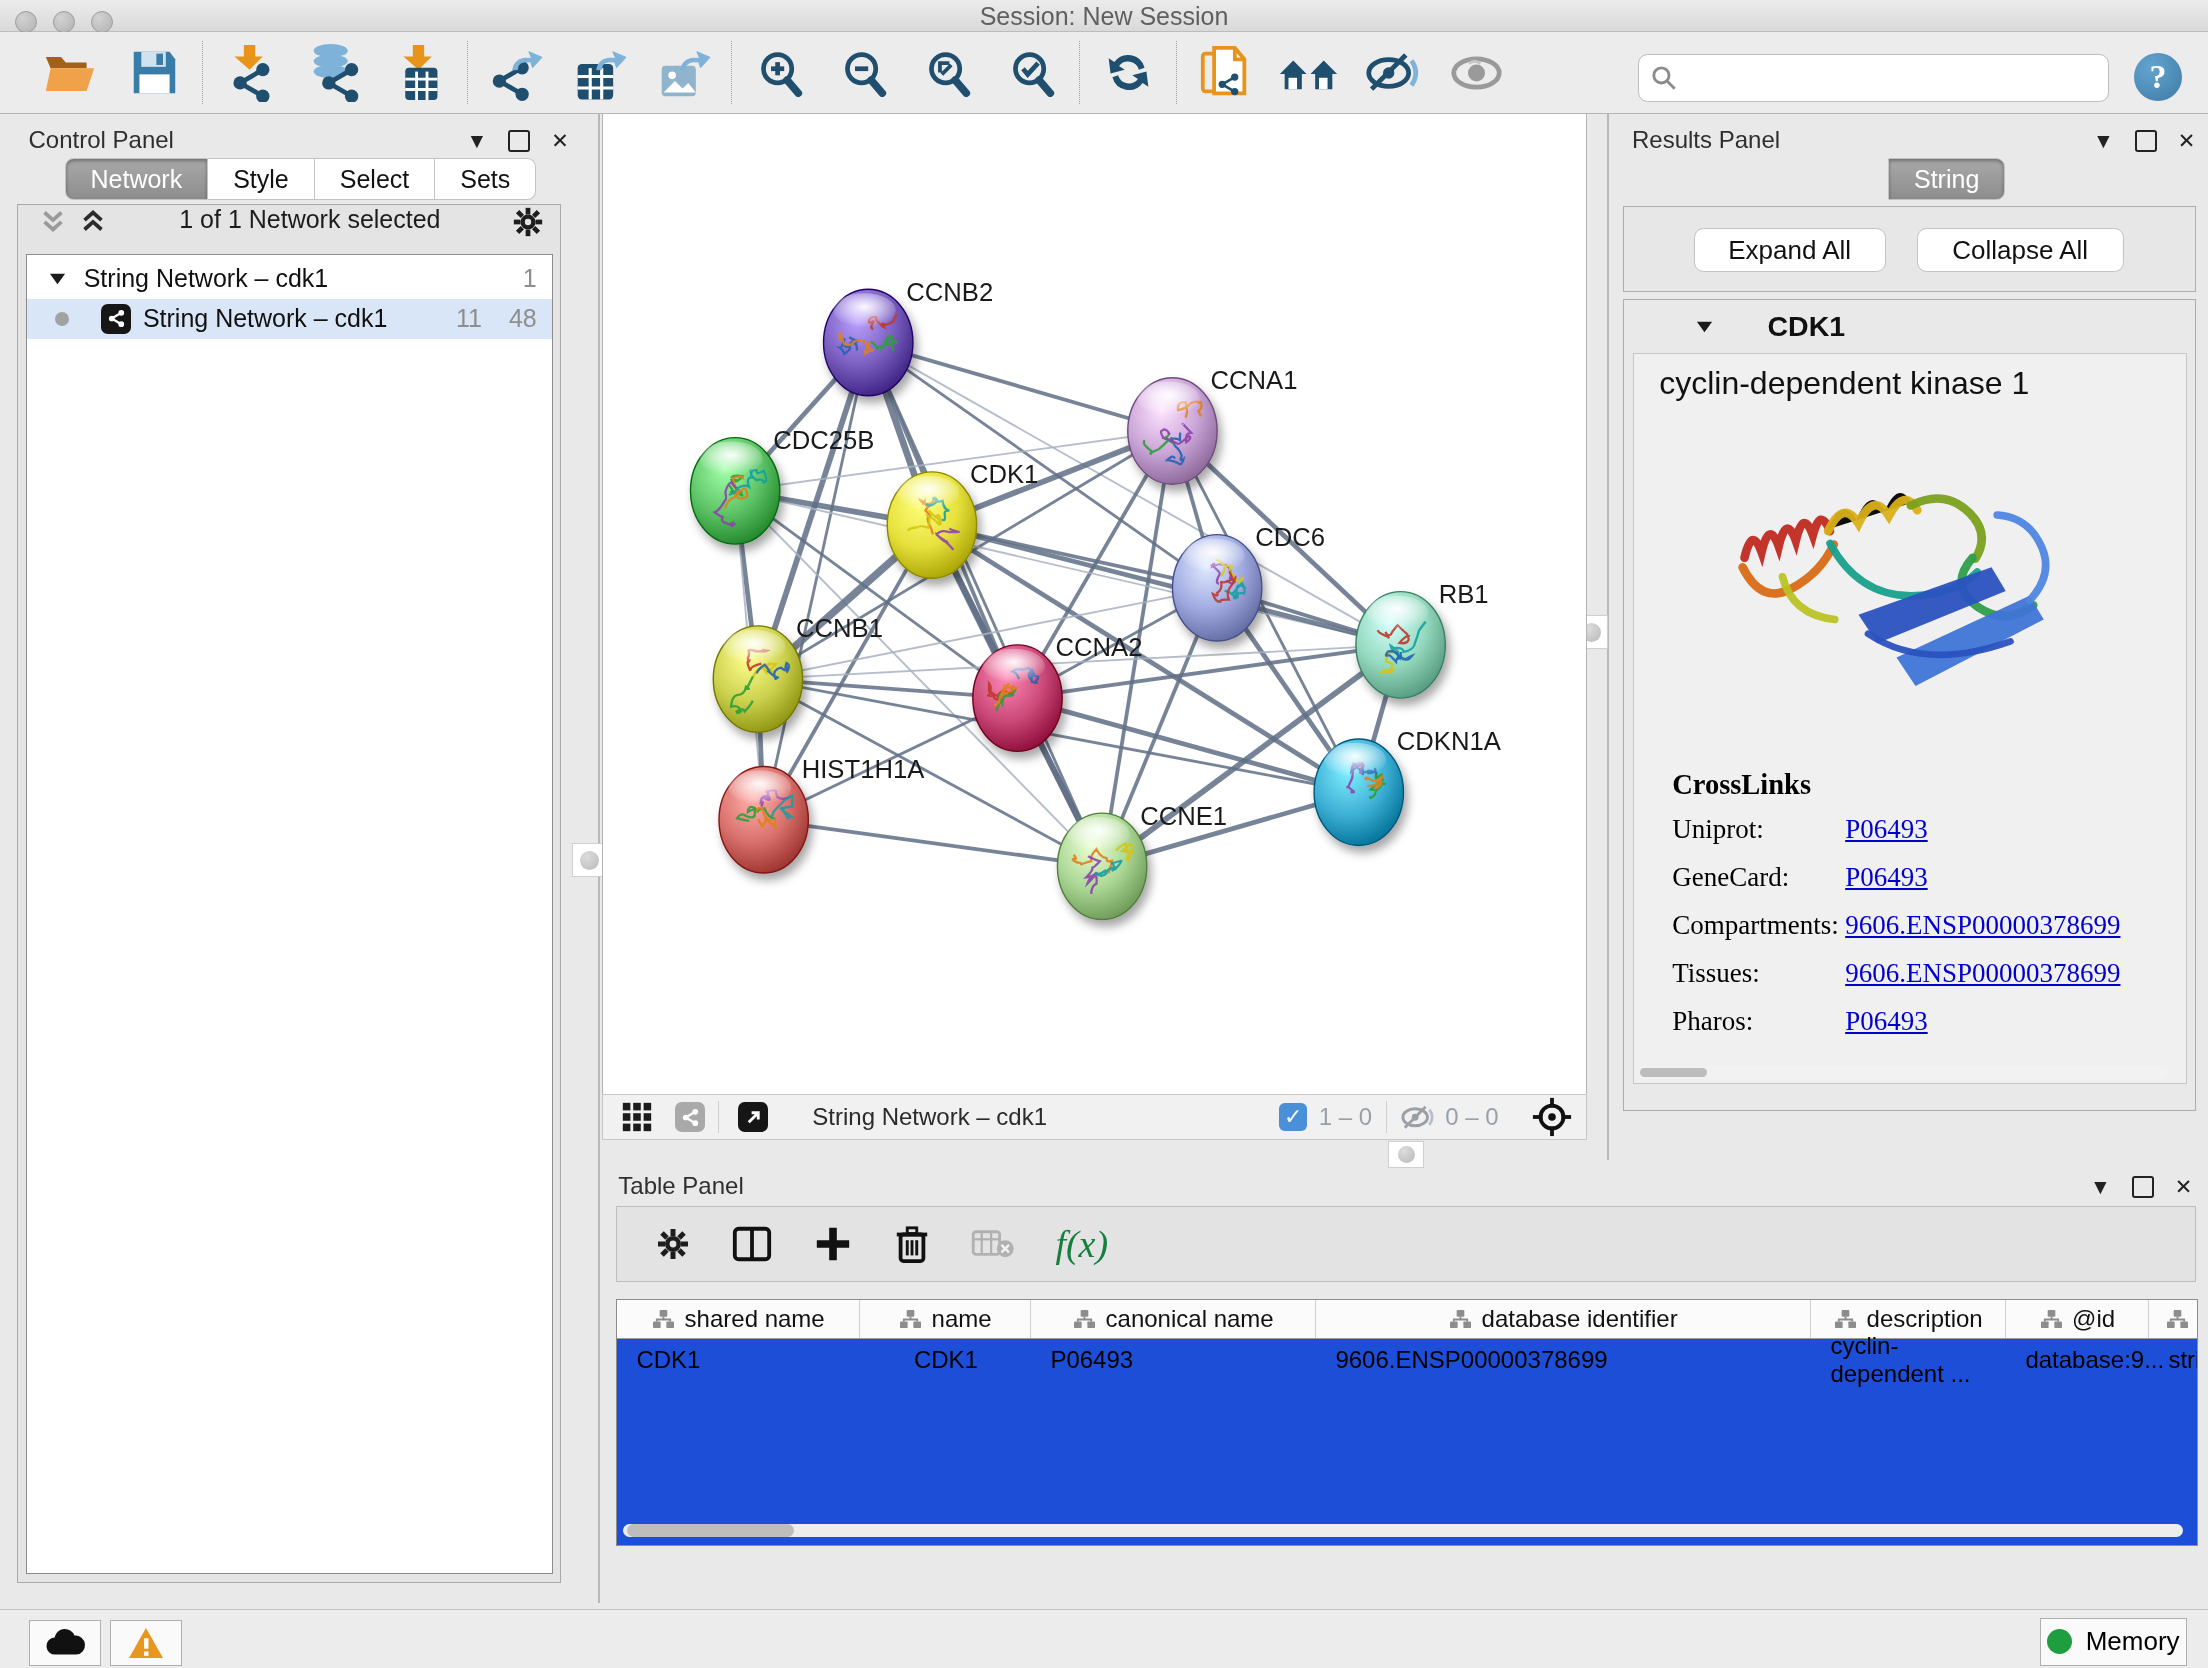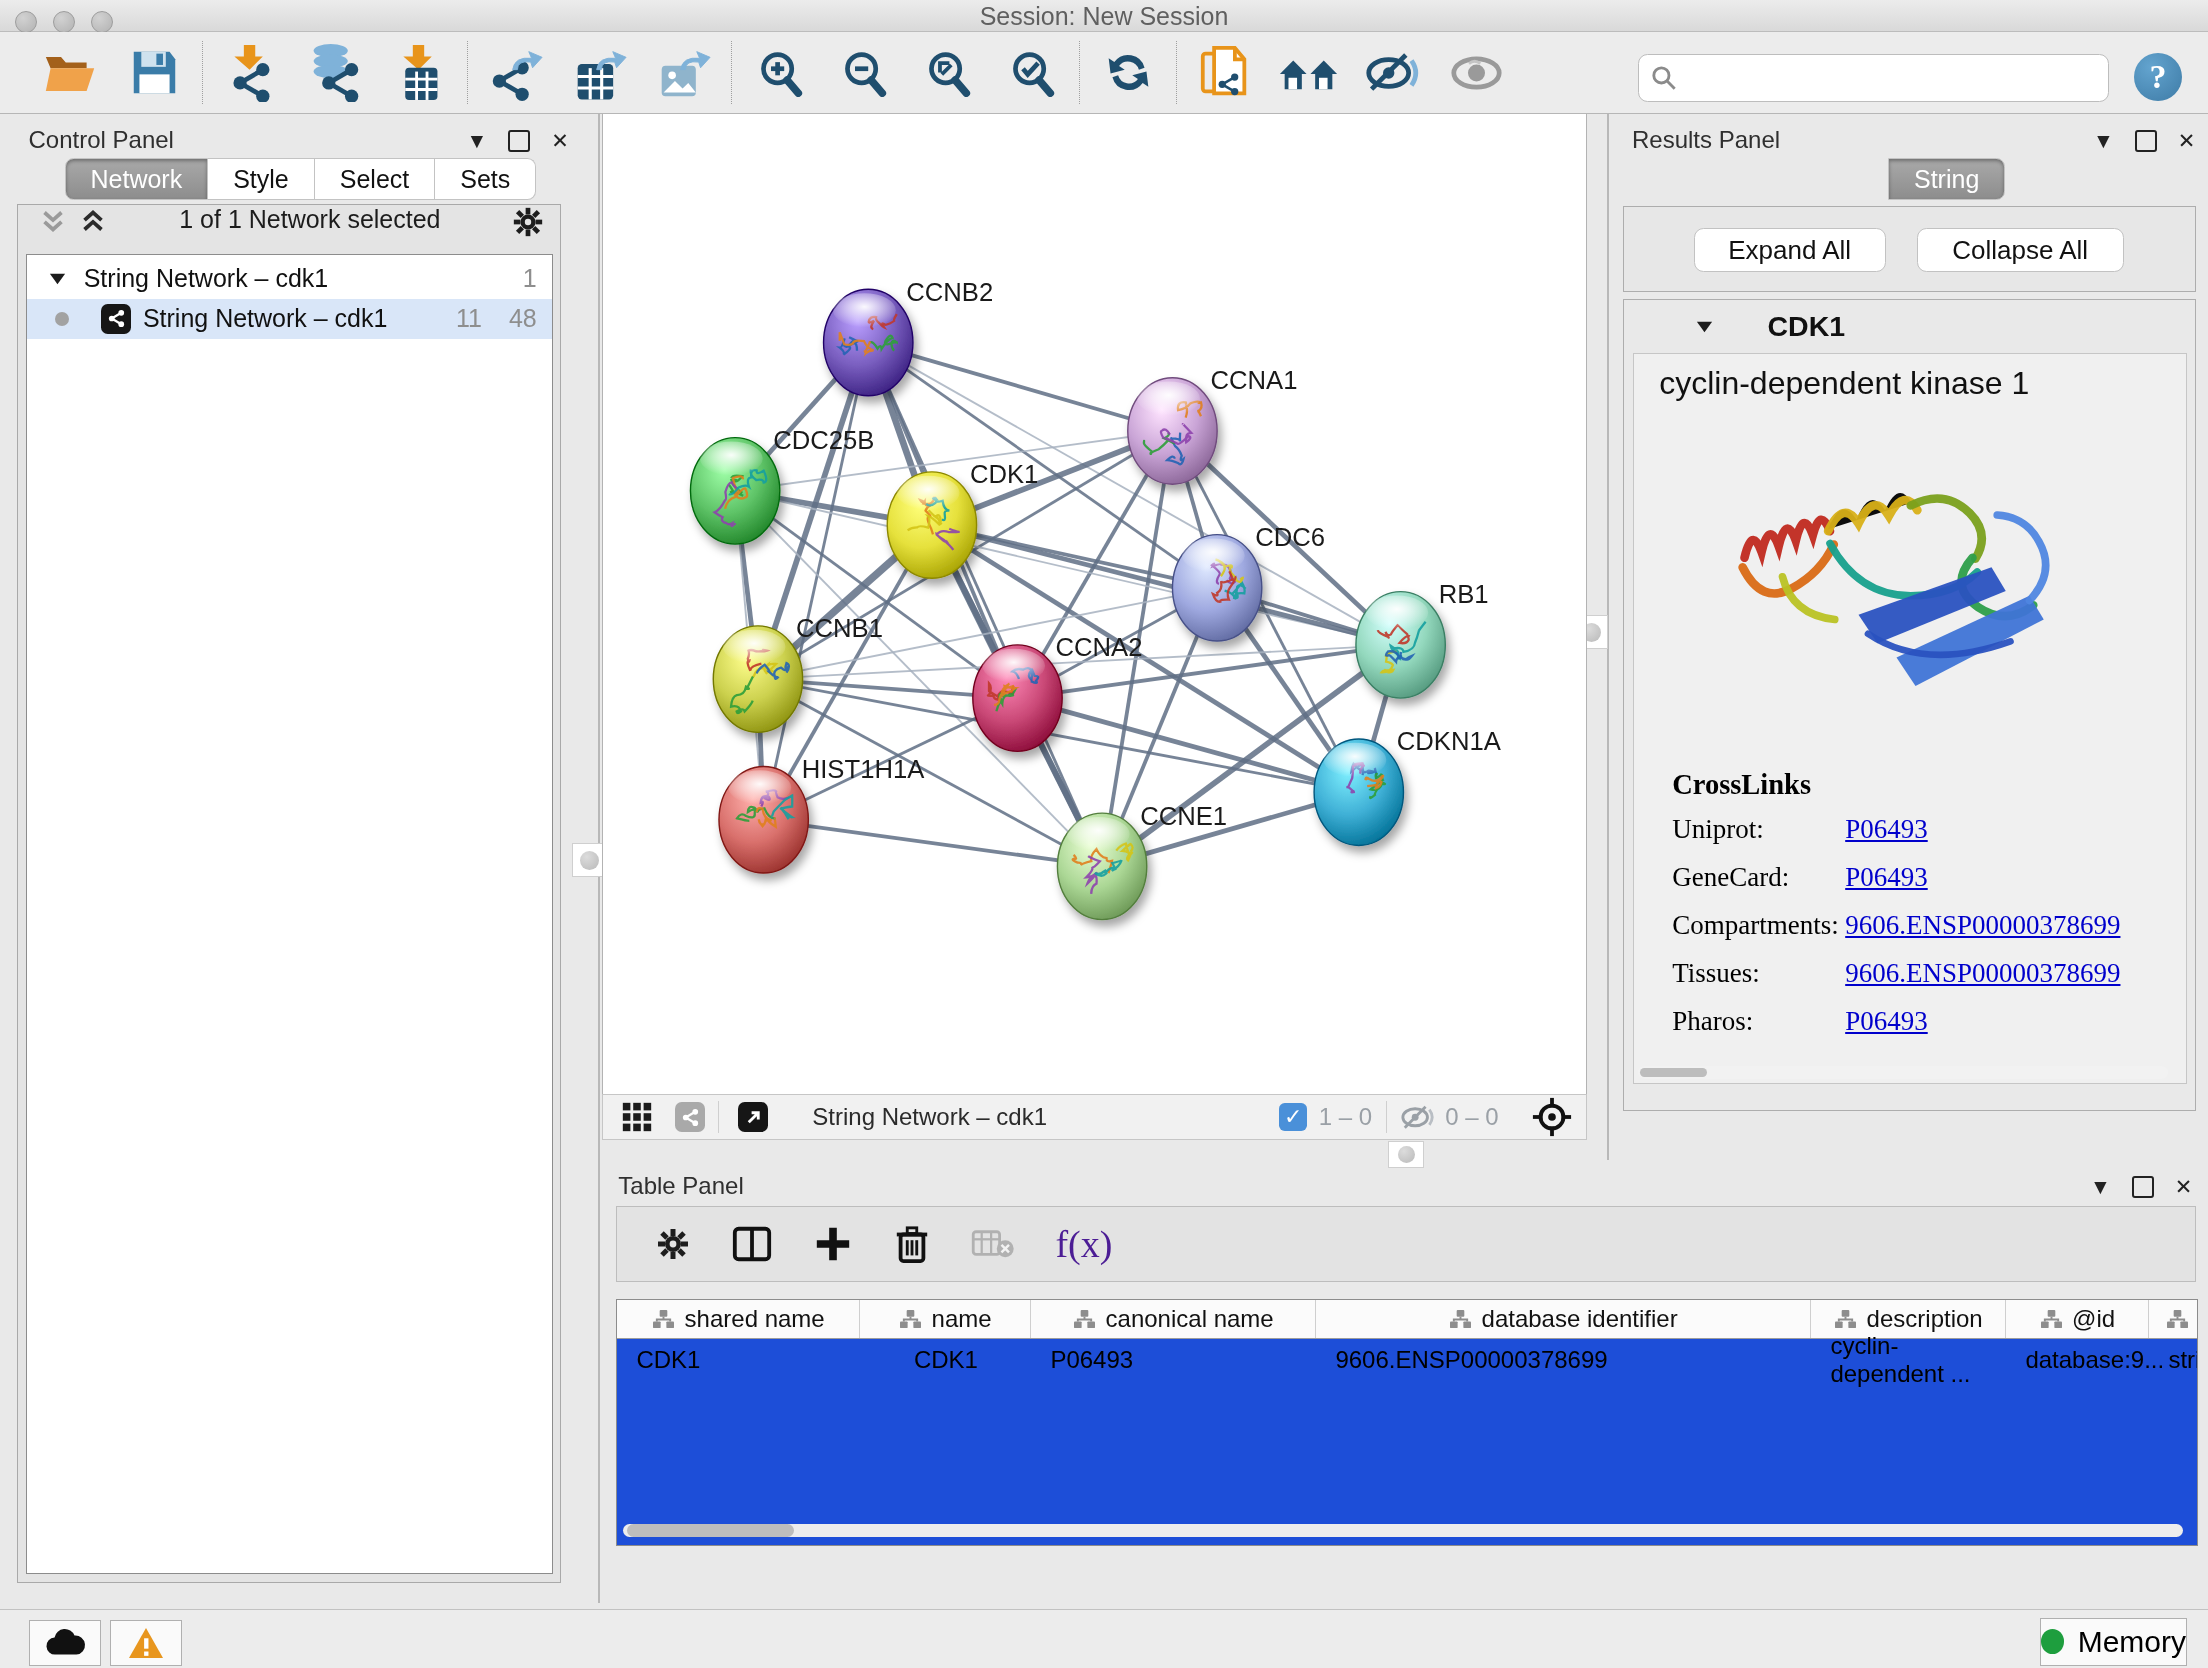--- a/index.html
+++ b/index.html
@@ -96,21 +96,21 @@
   .th{display:flex;align-items:center;justify-content:center;gap:9.5px;font-size:24px;color:#111;
     border-right:1px solid #cfcfcf;box-sizing:border-box;flex:0 0 auto;}
   #tp-row{display:flex;height:42px;align-items:center;}
   .td{font-size:24px;color:#000;box-sizing:border-box;padding-left:19px;flex:0 0 auto;}
   #tp-tabs{position:absolute;left:0;top:386px;width:100%;display:flex;justify-content:center;}
   
   #statusbar{position:absolute;left:0;top:1609px;width:100%;height:59px;background:#ececec;border-top:1px solid #c2c2c2;}
   .sb-btn{position:absolute;top:9.5px;width:70px;height:44px;background:#fafafa;border:1.9px solid #b0b0b0;
     display:flex;align-items:center;justify-content:center;}
   #memory-btn{position:absolute;right:21px;top:7.6px;width:145px;height:46px;background:#fafafa;
-    border:1.9px solid #b0b0b0;display:flex;align-items:center;justify-content:center;gap:13.3px;font-size:30px;color:#000;}
+    border:1.9px solid #b0b0b0;display:flex;align-items:center;justify-content:center;gap:13.3px;font-size:26px;color:#000;}
   #memory-dot{width:25px;height:25px;border-radius:50%;background:#1e9e3e;}
   svg{display:block;}
   text{font-family:"Liberation Sans","DejaVu Sans",sans-serif;}
 </style>
 </head>
 <body>
 
 <div id="app">
 
   <div id="titlebar">
@@ -784,21 +784,21 @@
       <svg width="44" height="32" viewBox="0 0 46 34" style="opacity:.55">
         <rect x="2" y="4" width="28" height="24" rx="3" fill="none" stroke="#8a8a8a" stroke-width="3"></rect>
         <g stroke="#8a8a8a" stroke-width="2.4">
             <line x1="2" y1="12" x2="30" y2="12"></line>
             <line x1="11" y1="4" x2="11" y2="28"></line>
             <line x1="21" y1="4" x2="21" y2="28"></line>
           </g>
         <circle cx="36" cy="22" r="9" fill="#8a8a8a"></circle>
         <path d="M32,18 l8,8 M40,18 l-8,8" stroke="#fff" stroke-width="2.6"></path>
       </svg>
-      <span style="font-family:'Liberation Serif','DejaVu Serif',serif;font-size:38px;color:#4c1d95">f(x)</span>
+      <span style="font-family:'Liberation Serif','DejaVu Serif',serif;font-style:italic;font-size:38px;color:#15803d">f(x)</span>
     </div>
     <div id="tp-table">
       <div id="tp-head">
           <div class="th" style="width: 243px;">
             <svg width="23" height="21" viewBox="0 0 24 22">
               <g fill="#8d8d8d">
                 <rect x="8" y="1" width="8" height="7" rx="1"></rect>
                 <rect x="1" y="13" width="8" height="7" rx="1"></rect>
                 <rect x="15" y="13" width="8" height="7" rx="1"></rect>
               </g>

